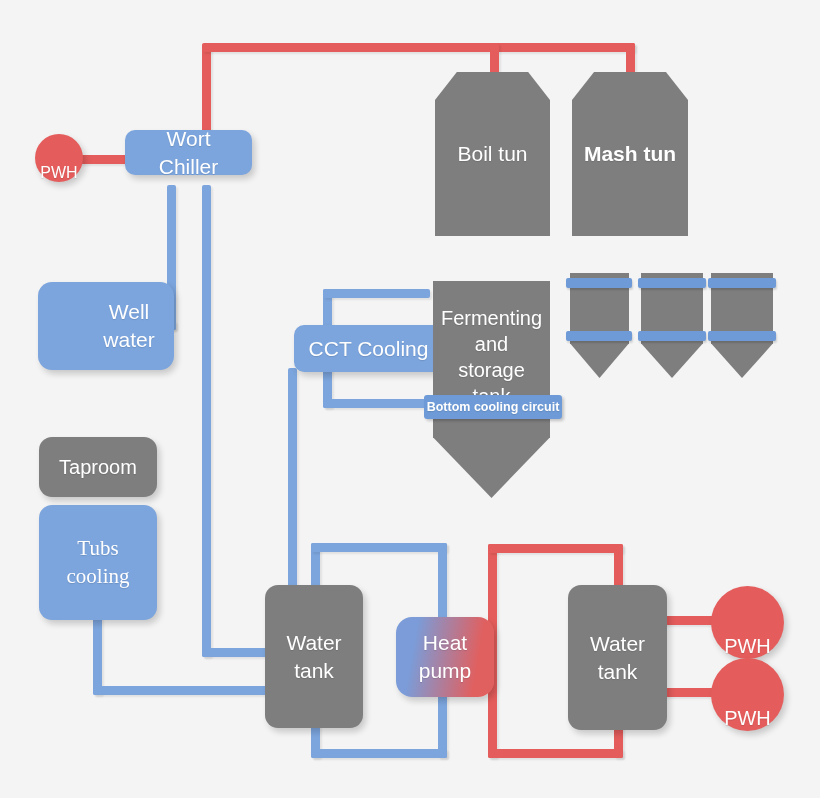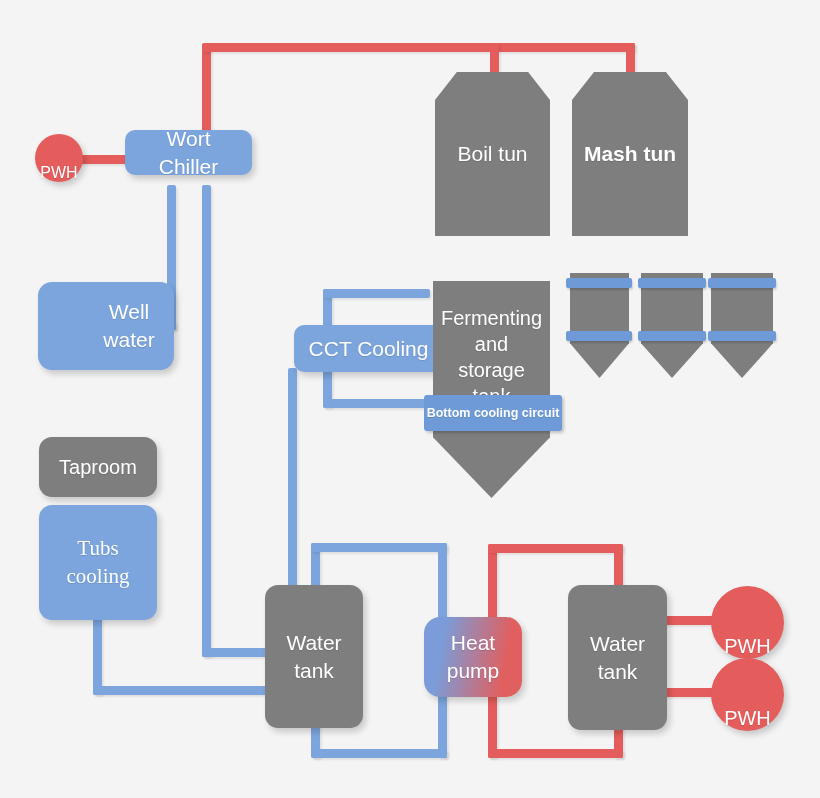--- a/index.html
+++ b/index.html
@@ -97,21 +97,21 @@
   </div>
 
   <div class="node gray-box clip ferm-big fs20" style="left:433px;top:273px;width:117px;height:217px;margin-top:8px;">
     <span>Fermenting
 and
 storage
 tank</span>
   </div>
 
 
-  <div class="banner" style="left:424px;top:395px;width:138px;height:36px;">
+  <div class="banner" style="left:424px;top:395px;width:138px;height:24px;">
     <span>Bottom cooling circuit</span>
   </div>
 
   <div class="node gray-box clip ferm-small" style="left:570px;top:273px;width:59px;height:105px;"></div>
   <div class="band" style="left:566px;top:278px;width:66px;"></div>
   <div class="band" style="left:566px;top:331px;width:66px;"></div>
 
   <div class="node gray-box clip ferm-small" style="left:641px;top:273px;width:62px;height:105px;"></div>
   <div class="band" style="left:638px;top:278px;width:68px;"></div>
   <div class="band" style="left:638px;top:331px;width:68px;"></div>
@@ -127,21 +127,21 @@
   <div class="node blue-box r2 fs21" style="left:39px;top:505px;width:118px;height:115px;font-family:Liberation Serif, serif;">
     <span>Tubs
 cooling</span>
   </div>
 
   <div class="node gray-box r2 fs21" style="left:265px;top:585px;width:98px;height:143px;">
     <span>Water
 tank</span>
   </div>
 
-  <div class="node heat fs21" style="left:424px;top:617px;width:98px;height:80px;align-items:center;">
+  <div class="node heat fs21" style="left:396px;top:617px;width:98px;height:80px;align-items:center;">
     <span>Heat
 pump</span>
   </div>
 
   <div class="node gray-box r2 fs21" style="left:568px;top:585px;width:99px;height:145px;">
     <span>Water
 tank</span>
   </div>
 
   <div class="node circle fs20" style="left:711px;top:586px;width:73px;height:73px;">

